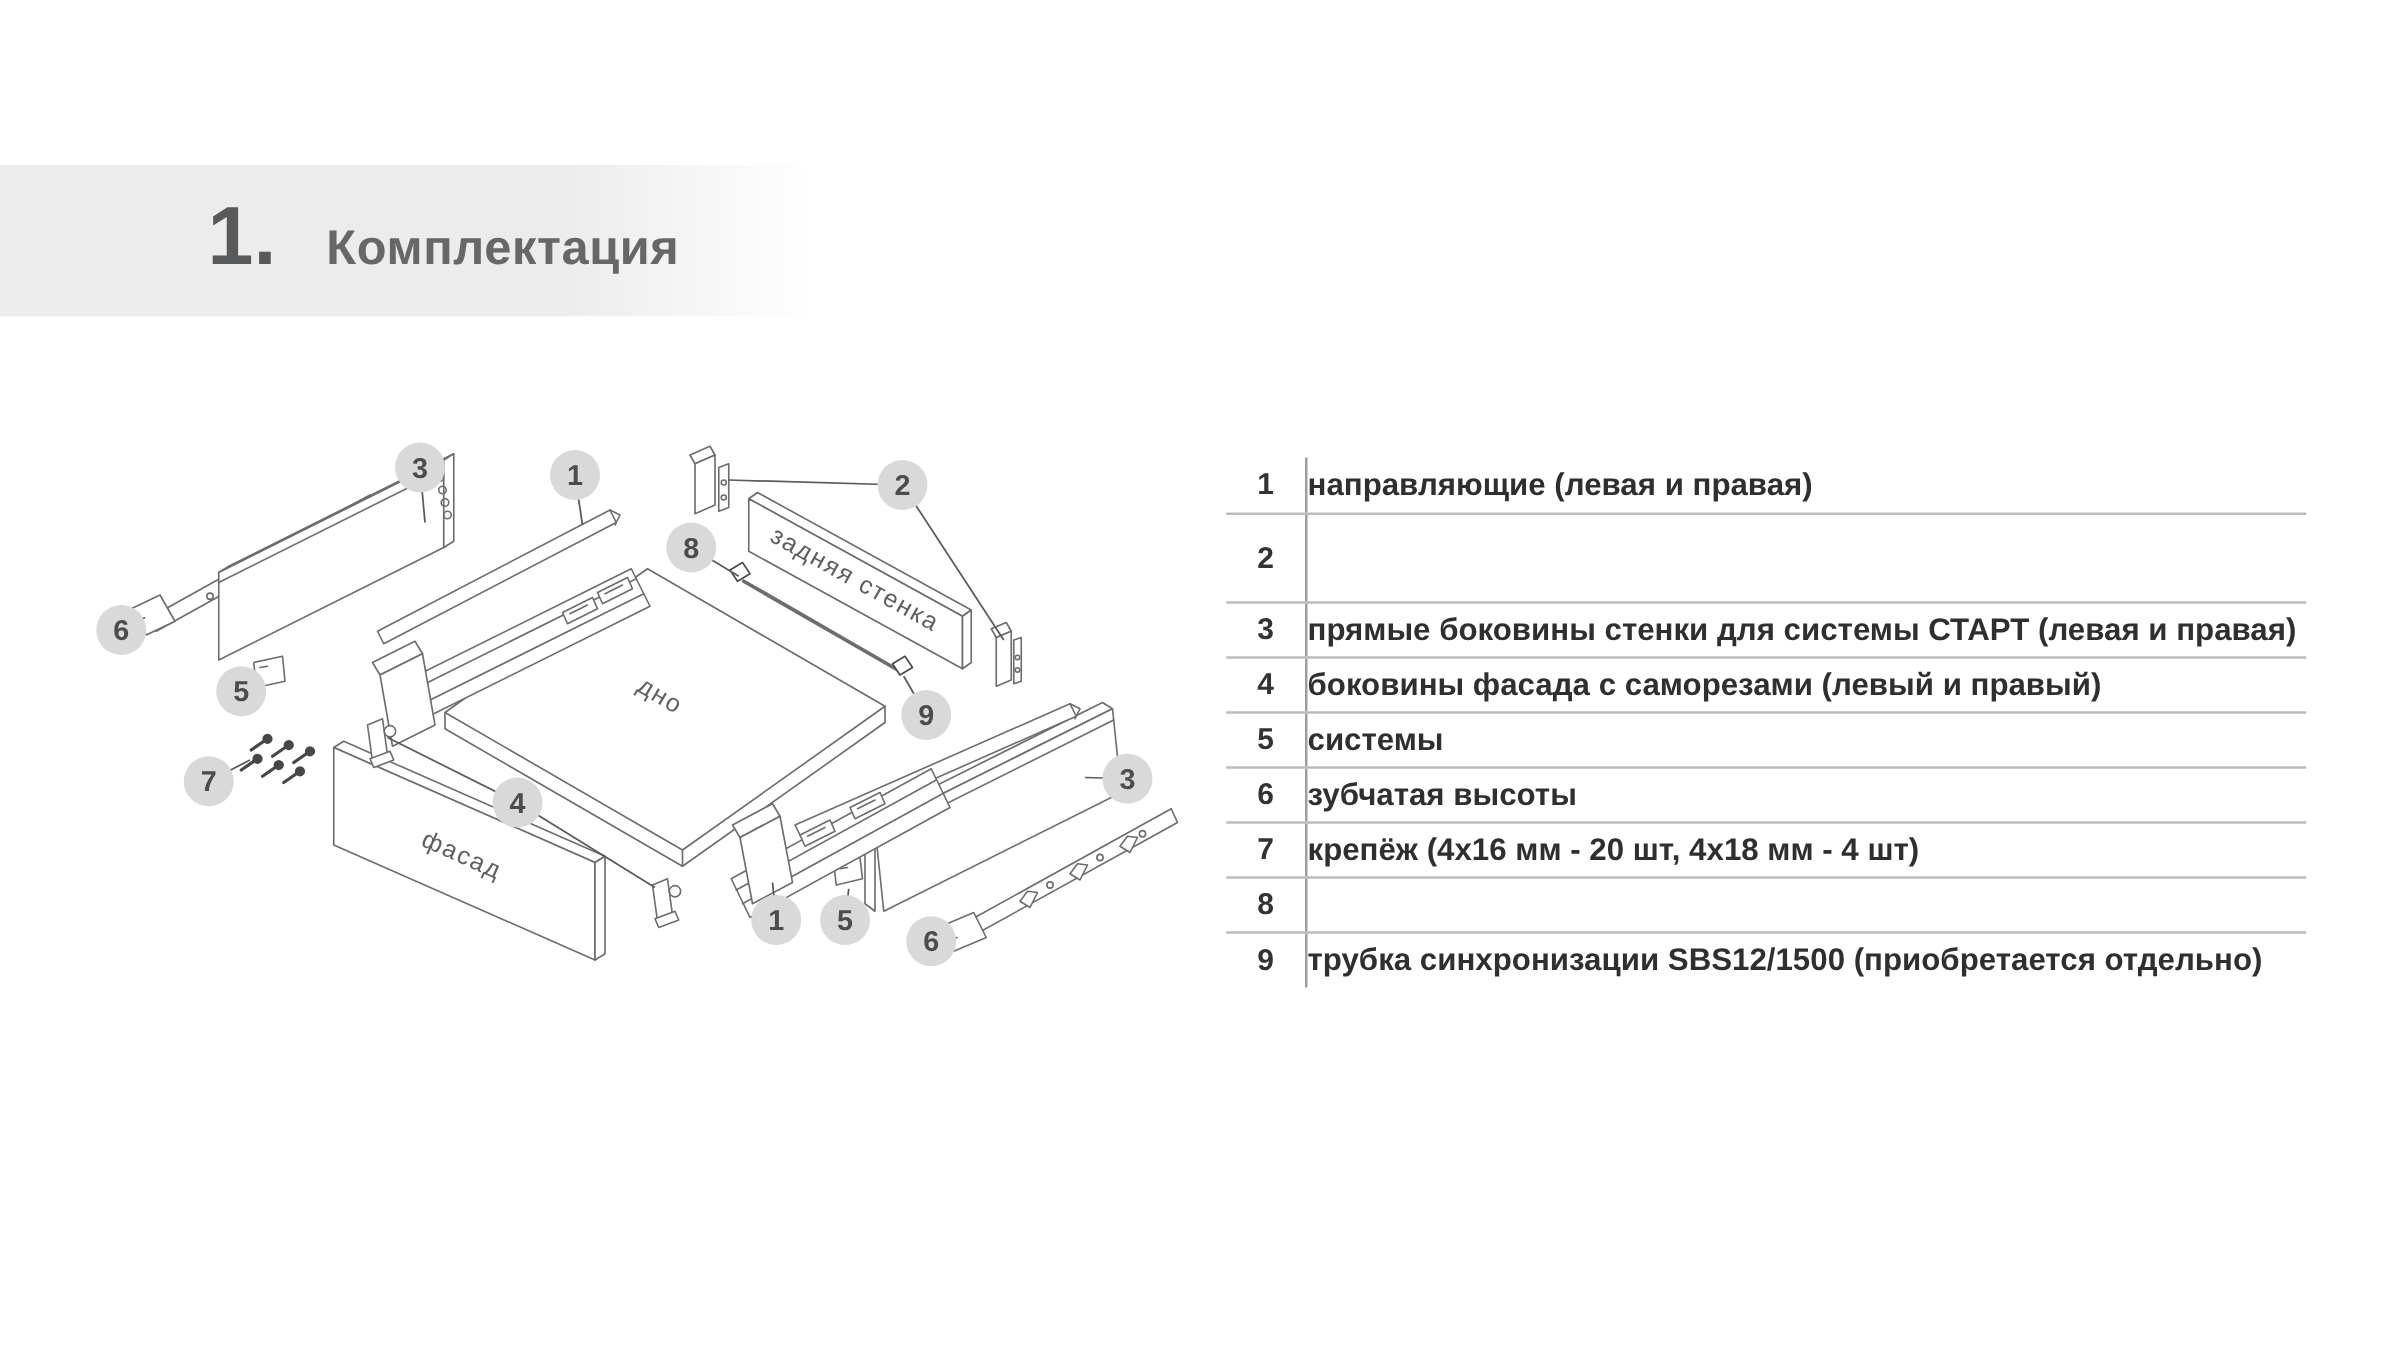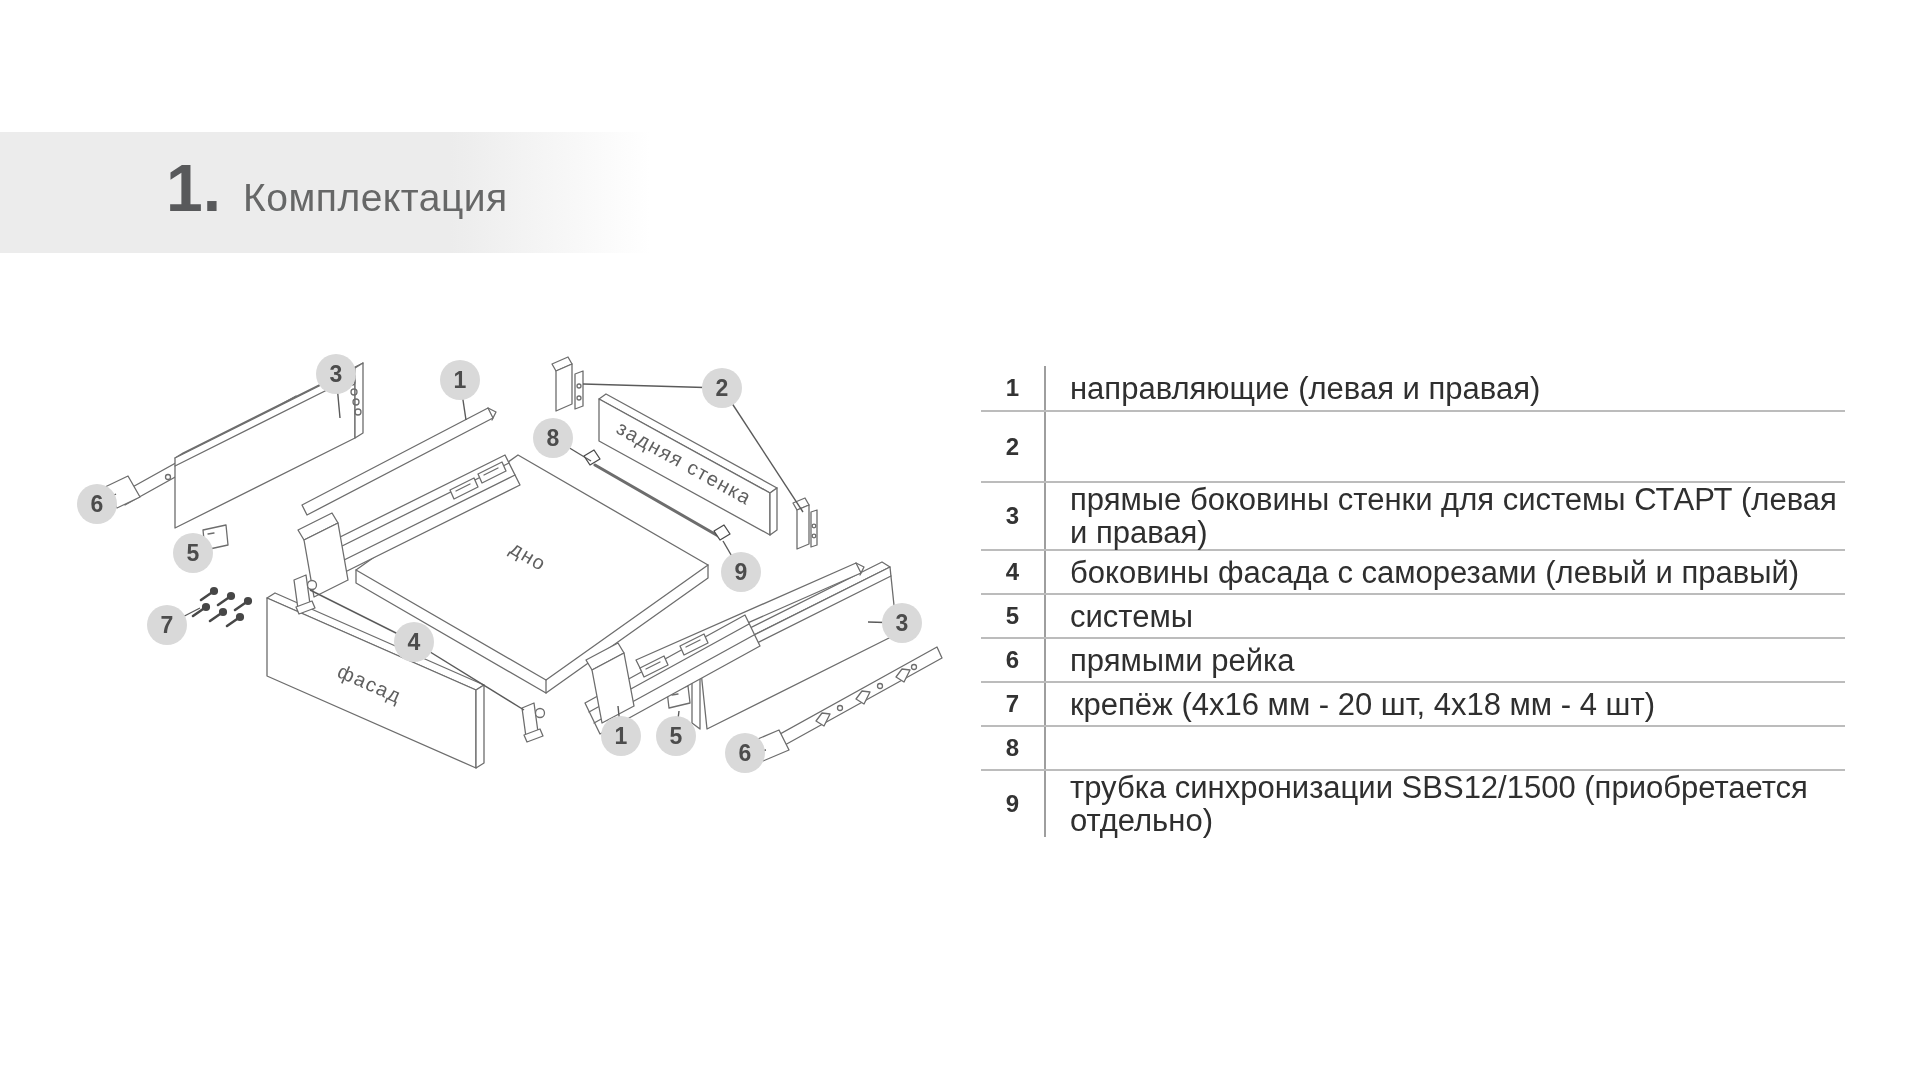--- a/index.html
+++ b/index.html
@@ -10,21 +10,21 @@
   
   .banner{
     position:absolute;left:0;top:132px;width:1250px;height:121px;
     background:linear-gradient(90deg,#ececec 0%,#ececec 36%,rgba(236,236,236,0) 52%);
     display:flex;align-items:baseline;padding-top:24px;box-sizing:border-box;
   }
   .banner-number{
     margin-left:166px;font-size:66px;font-weight:700;color:#58595b;line-height:64px;
   }
   .banner-title{
-    margin-left:22px;font-size:39px;font-weight:400;letter-spacing:.5px;color:#666767;
+    margin-left:40px;font-size:39px;font-weight:700;letter-spacing:.5px;color:#666767;
   }
   
   .diagram-svg{position:absolute;left:0;top:0;}
   .art{stroke:#6d6d6d;stroke-width:1.3;fill:none;stroke-linejoin:round;stroke-linecap:round;}
   .art .face{fill:#ffffff;}
   .art .dark{stroke:#4a4a4a;}
   .leader{stroke:#5a5a5a;stroke-width:1.4;fill:none;}
   .callout-circle{fill:#d9d9d9;stroke:none;}
   .callout-num{fill:#4c4c4c;font-size:23px;font-weight:700;text-anchor:middle;font-family:"Liberation Sans",sans-serif;}
   .part-label{fill:#5f5f5f;font-size:20px;letter-spacing:1.5px;text-anchor:middle;font-family:"Liberation Sans",sans-serif;}
@@ -34,22 +34,22 @@
   }
   .prow{display:flex;align-items:stretch;border-bottom:2px solid #bcbcbc;min-height:42px;}
   .prow:first-child{min-height:44px;}
   .prow.tall{min-height:69px;}
   .prow:last-child{border-bottom:none;min-height:43px;}
   .pnum{
     flex:0 0 63px;display:flex;align-items:center;justify-content:center;
     font-size:24px;font-weight:700;color:#333;border-right:2px solid #9e9e9e;
   }
   .pdesc{
-    flex:1;display:flex;align-items:center;padding-left:24px;
-    font-size:31px;line-height:33px;white-space:pre-line;
+    flex:1;display:flex;align-items:center;
+    font-size:25px;line-height:33px;white-space:pre-line;font-weight:bold;
   }
 </style>
 </head>
 <body>
 
 <div class="page">
 
   <div class="banner">
     <span class="banner-number">1.</span>
     <span class="banner-title">Комплектация</span>
@@ -272,21 +272,21 @@
       <div class="prow">
         <div class="pnum">4</div>
         <div class="pdesc">боковины фасада с саморезами (левый и правый)</div>
       </div>
       <div class="prow">
         <div class="pnum">5</div>
         <div class="pdesc">системы</div>
       </div>
       <div class="prow">
         <div class="pnum">6</div>
-        <div class="pdesc">прямыми рейка</div>
+        <div class="pdesc">зубчатая высоты</div>
       </div>
       <div class="prow">
         <div class="pnum">7</div>
         <div class="pdesc">крепёж (4х16 мм - 20 шт, 4х18 мм - 4 шт)</div>
       </div>
       <div class="prow">
         <div class="pnum">8</div>
       </div>
       <div class="prow">
         <div class="pnum">9</div>

